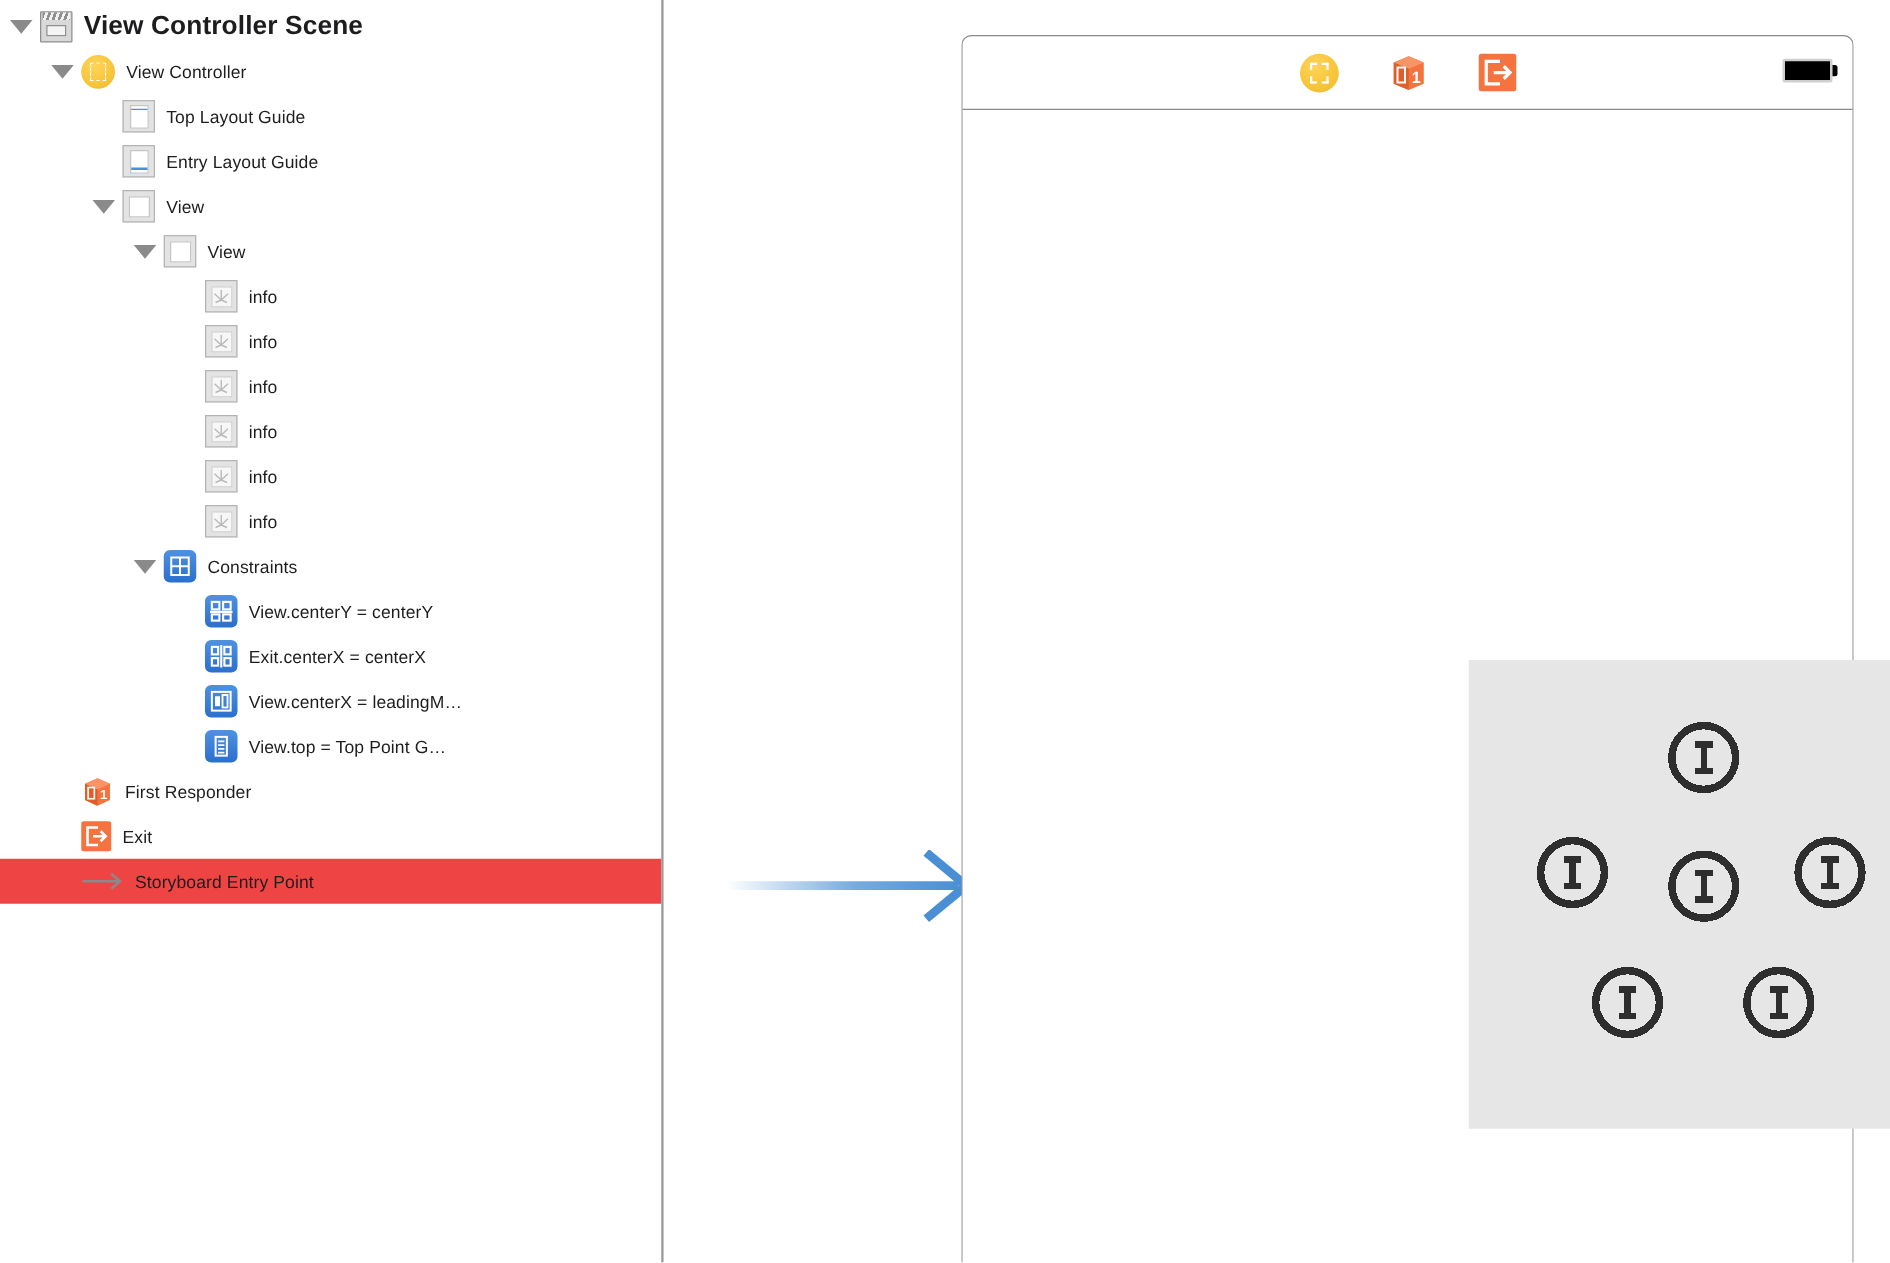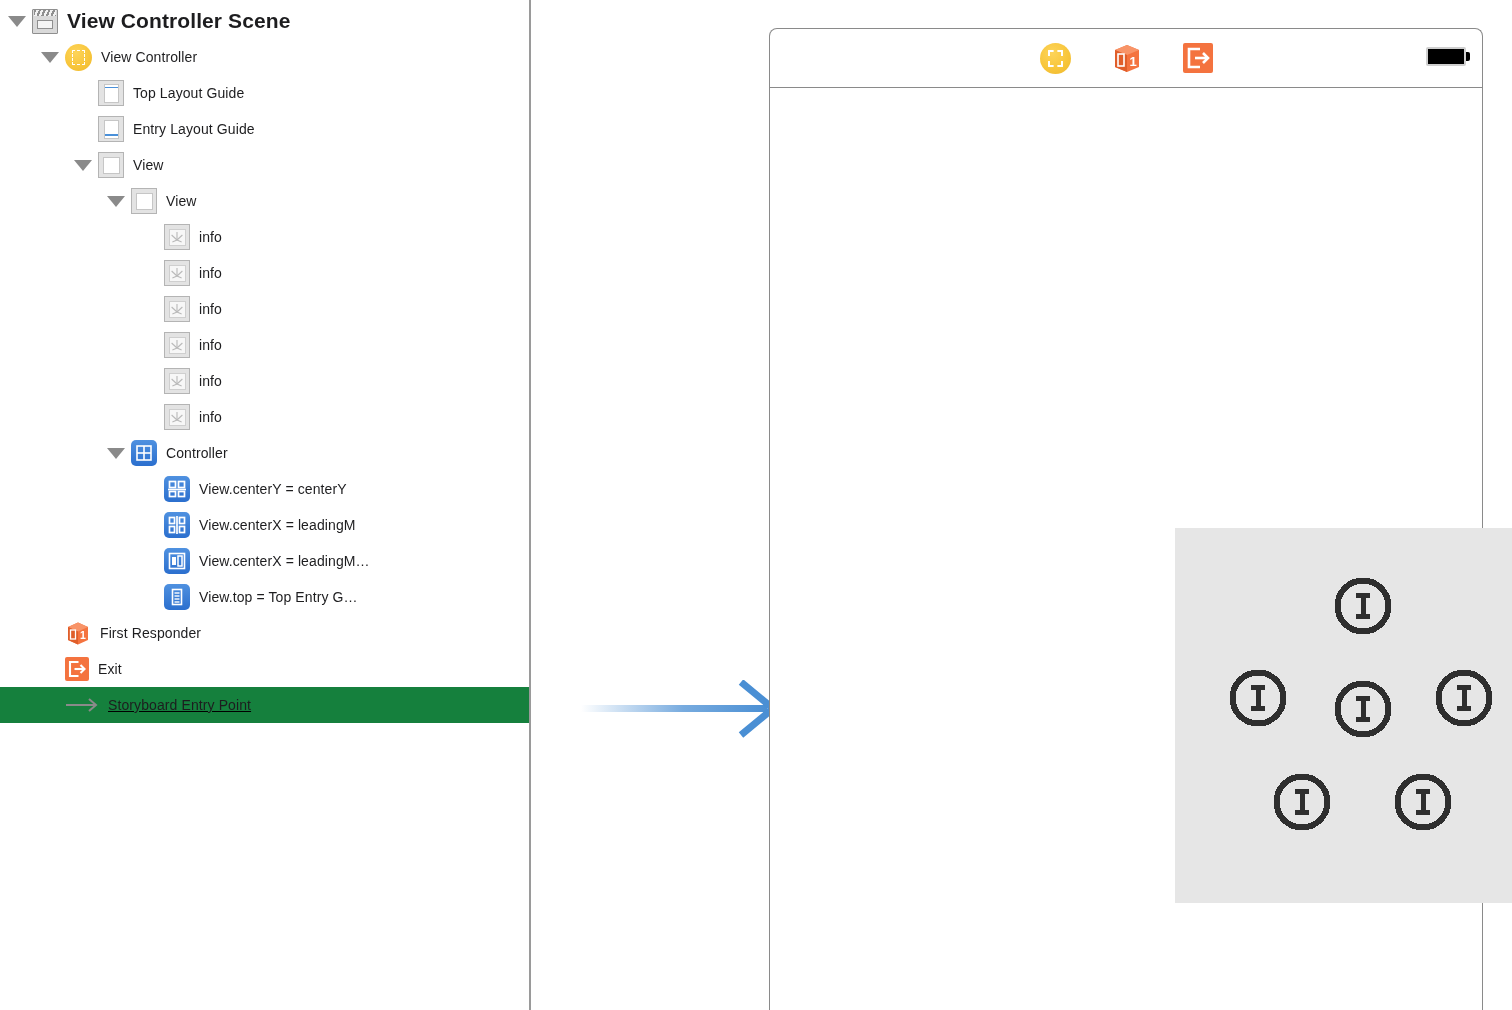--- a/index.html
+++ b/index.html
@@ -20,21 +20,21 @@
   #panel-divider {
     position: absolute; left: 529px; top: 0;
     width: 2px; height: 1010px;
     background: #9a9a9a;
   }
   .row {
     position: absolute; left: 0; height: 36px; width: 529px;
     display: flex; align-items: center;
     white-space: nowrap;
   }
-  .row.selected { background: #15803d; text-decoration: underline; }
+  .row.selected { background: #ef4444; }
   .row-label {
     font-size: 14px; color: #1d1d1f; letter-spacing: 0.1px;
   }
   .row-label.bold { font-weight: bold; font-size: 21px; }
 
   
   .tri {
     width: 0; height: 0;
     border-left: 9px solid transparent;
     border-right: 9px solid transparent;
@@ -330,21 +330,21 @@
           <span class="tri"></span>
           <span class="icon-slot">
             <span class="ic-blue">
               <svg viewBox="0 0 20 20" width="20" height="20">
                 <rect x="3" y="3" width="14" height="14" fill="none" stroke="#ffffff" stroke-width="1.6"></rect>
                 <line x1="10" y1="3" x2="10" y2="17" stroke="#ffffff" stroke-width="1.6"></line>
                 <line x1="3" y1="10" x2="17" y2="10" stroke="#ffffff" stroke-width="1.6"></line>
               </svg>
             </span>
           </span>
-          <span class="row-label">Controller</span>
+          <span class="row-label">Constraints</span>
         </div>
         <div class="row" style="top: 471px;">
           <span style="flex: 0 0 auto; width: 140px;"></span>
           <span style="width: 24px; flex: 0 0 auto;"></span>
           <span class="icon-slot">
             <span class="ic-blue">
               <svg viewBox="0 0 20 20" width="20" height="20">
                 <g fill="none" stroke="#ffffff" stroke-width="1.7">
                   <rect x="2.5" y="2.5" width="6" height="6"></rect>
                   <rect x="11.5" y="2.5" width="6" height="6"></rect>
@@ -366,21 +366,21 @@
                 <g fill="none" stroke="#ffffff" stroke-width="1.7">
                   <rect x="2.5" y="2.5" width="5" height="6"></rect>
                   <rect x="2.5" y="11.5" width="5" height="6"></rect>
                   <rect x="12.5" y="2.5" width="5" height="6"></rect>
                   <rect x="12.5" y="11.5" width="5" height="6"></rect>
                   <line x1="10" y1="1" x2="10" y2="19"></line>
                 </g>
               </svg>
             </span>
           </span>
-          <span class="row-label">View.centerX = leadingM</span>
+          <span class="row-label">Exit.centerX = centerX</span>
         </div>
         <div class="row" style="top: 543px;">
           <span style="flex: 0 0 auto; width: 140px;"></span>
           <span style="width: 24px; flex: 0 0 auto;"></span>
           <span class="icon-slot">
             <span class="ic-blue">
               <svg viewBox="0 0 20 20" width="20" height="20">
                 <rect x="2.5" y="2.5" width="15" height="15" fill="none" stroke="#ffffff" stroke-width="1.6"></rect>
                 <rect x="5" y="6" width="4" height="8" fill="#ffffff"></rect>
                 <rect x="11" y="5" width="4" height="10" fill="none" stroke="#ffffff" stroke-width="1.5"></rect>
@@ -398,21 +398,21 @@
                 <rect x="5.5" y="2.5" width="9" height="15" fill="none" stroke="#ffffff" stroke-width="1.6"></rect>
                 <g stroke="#ffffff" stroke-width="1.4">
                   <line x1="7.5" y1="6" x2="12.5" y2="6"></line>
                   <line x1="7.5" y1="9" x2="12.5" y2="9"></line>
                   <line x1="7.5" y1="12" x2="12.5" y2="12"></line>
                   <line x1="7.5" y1="15" x2="12.5" y2="15"></line>
                 </g>
               </svg>
             </span>
           </span>
-          <span class="row-label">View.top = Top Entry G…</span>
+          <span class="row-label">View.top = Top Point G…</span>
         </div>
         <div class="row" style="top: 615px;">
           <span style="flex: 0 0 auto; width: 41px;"></span>
           <span style="width: 24px; flex: 0 0 auto;"></span>
           <span class="icon-slot">
             <span class="ic-fr"><svg viewBox="0 0 26 26" width="26" height="26">
                 <polygon points="3,7 13,2.5 23,7 23,20 13,24.5 3,20" fill="#f4733f"></polygon>
                 <polygon points="3,7 13,2.5 23,7 13,11.5" fill="#f89468"></polygon>
                 <polygon points="3,7 13,11.5 13,24.5 3,20" fill="#e05e2a"></polygon>
                 <rect x="5.5" y="10" width="5" height="9" fill="none" stroke="#ffffff" stroke-width="1.3"></rect>

